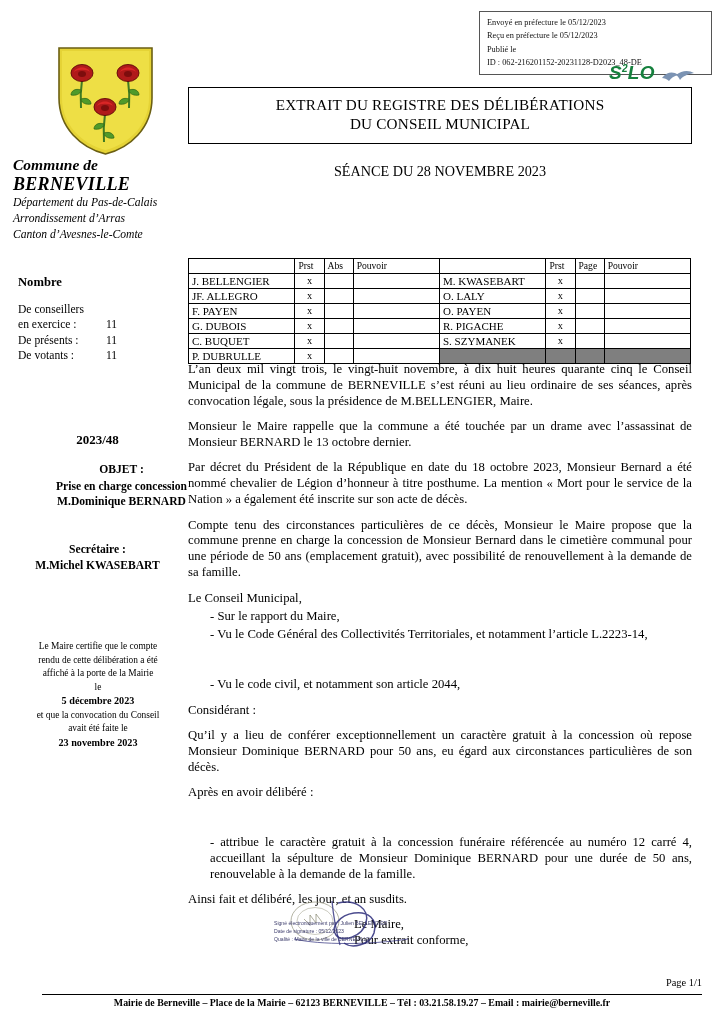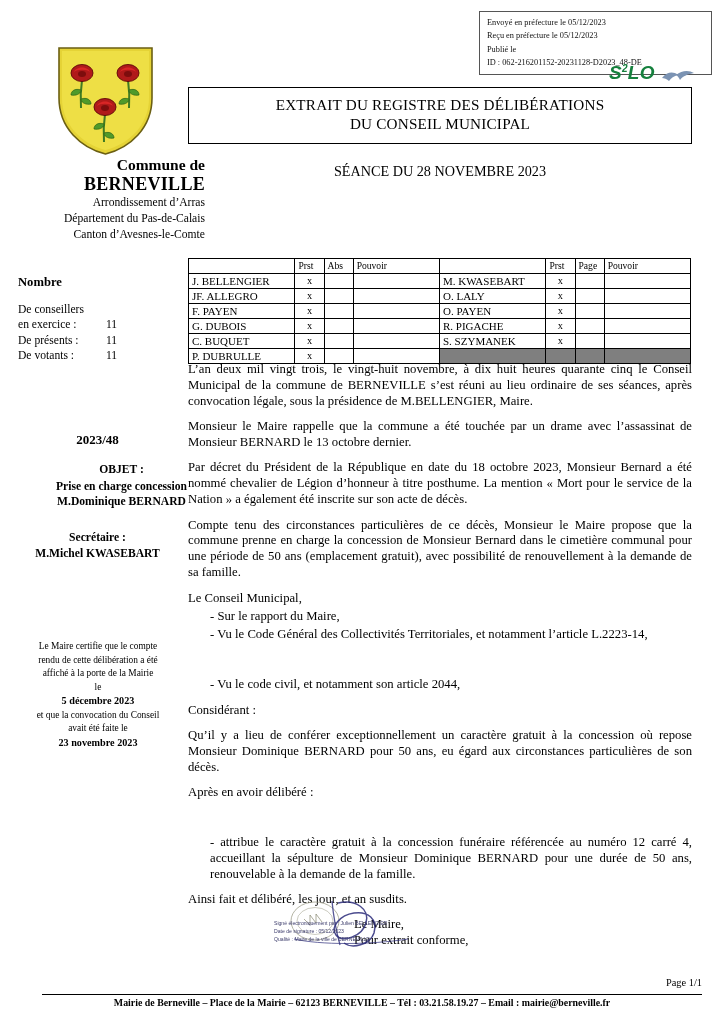--- a/index.html
+++ b/index.html
@@ -27,42 +27,42 @@
     margin-top:28px;
   }
   .slo-text{ position:absolute; left:0; top:2px; font-size:19px; letter-spacing:0.3px; }
   .slo-text sup{ font-size:10px; }
   .slo-bird{ position:absolute; left:52px; top:9px; }
 
   
   .crest{ position:absolute; left:56px; top:46px; width:99px; height:110px; }
 
   
-  .commune-block{ position:absolute; left:0px; top:156px; width:205px; text-align:right; }
+  .commune-block{ position:absolute; left:13px; top:156px; width:205px; text-align:left;font-style:italic; }
   .commune-de{ font-size:15.5px; font-weight:bold; line-height:1.16; }
   .commune-name{ font-size:18px; font-weight:bold; line-height:1.16; letter-spacing:0.3px; }
   .commune-sub{ font-size:11.6px; line-height:1.38; }
 
   
   .nombre-block{ position:absolute; left:18px; top:275px; width:180px; }
   .nombre-title{ font-size:12.6px; font-weight:bold; font-family:"Liberation Serif", serif; }
   .nombre-rows{ margin-top:12px; font-size:11.6px; line-height:1.33; }
   .nombre-row{ display:flex; }
   .nombre-label{ width:88px; }
   .nombre-val{ width:30px; text-align:left; }
 
   
   .deliberation-num{
     position:absolute; left:0; top:432px; width:195px; text-align:center;
     font-size:13px; font-weight:bold;
   }
   .objet-block{ position:absolute; left:0; top:462px; width:195px; text-align:center;padding-left:48px; }
   .objet-title{ font-size:11.6px; font-weight:bold; line-height:1.45; }
   .objet-line{ font-size:11.6px; font-weight:bold; line-height:1.3; }
-  .secretaire-block{ position:absolute; left:0; top:530px; width:195px; text-align:center; }
+  .secretaire-block{ position:absolute; left:0; top:542px; width:195px; text-align:center; }
   .secretaire-line{ font-size:11.6px; font-weight:bold; line-height:1.38; }
 
   
   .certif-block{
     position:absolute; left:8px; top:640px; width:180px;
     text-align:center; font-size:9.4px; line-height:1.44;
   }
   .certif-block .b{ font-weight:bold; font-size:10.2px; }
 
   
@@ -176,22 +176,22 @@
     <path d="M48,87 C54,85 58,88 58,92 C53,93 49,91 48,88 Z" fill="#4f9a2a" stroke="#2e6316" stroke-width="0.7"></path>
     <ellipse cx="49" cy="61" rx="11" ry="8.5" fill="#b01a1a" stroke="#5e0707" stroke-width="0.9"></ellipse>
     <path d="M41,60 C43,54 55,54 57,60 C54,57 44,57 41,60 Z" fill="#d92626"></path>
     <ellipse cx="49" cy="62" rx="4" ry="3" fill="#7d0d0d"></ellipse>
   </g>
 </svg>
 
 <div class="commune-block">
   <div class="commune-de">Commune de</div>
   <div class="commune-name">BERNEVILLE</div>
+  <div class="commune-sub">Département du Pas-de-Calais</div>
   <div class="commune-sub">Arrondissement d’Arras</div>
-  <div class="commune-sub">Département du Pas-de-Calais</div>
   <div class="commune-sub">Canton d’Avesnes-le-Comte</div>
 </div>
 
 <div class="nombre-block">
   <div class="nombre-title">Nombre</div>
   <div class="nombre-rows">
     <div class="nombre-row">
       <span class="nombre-label">De conseillers</span>
       <span class="nombre-val"></span>
     </div>

